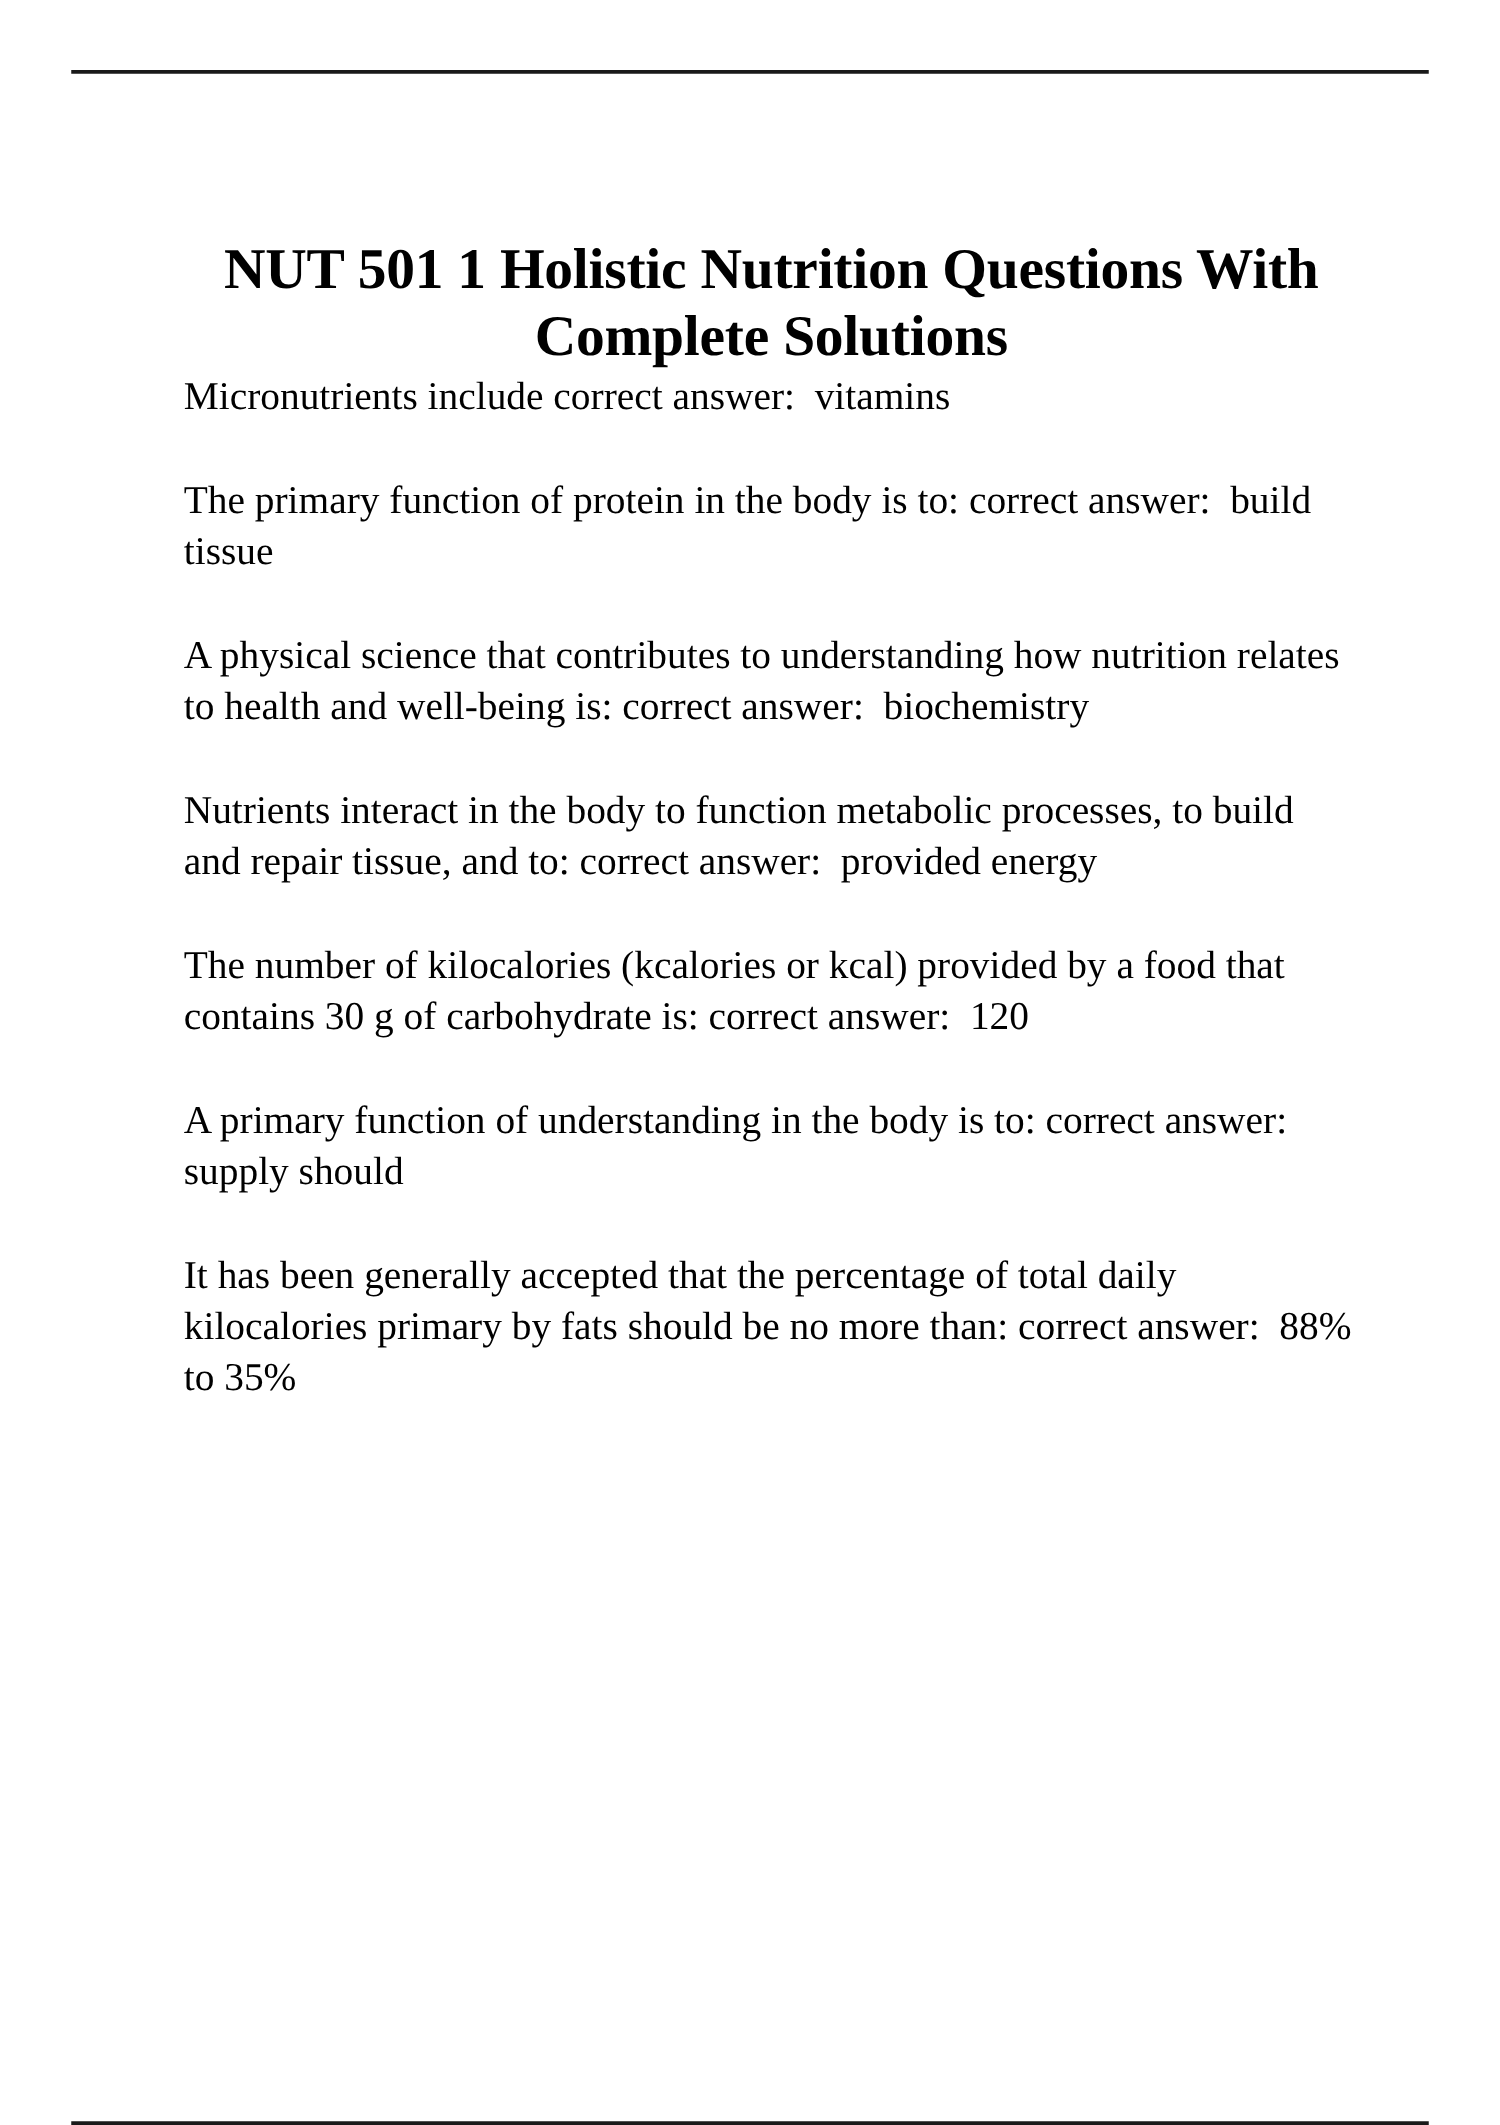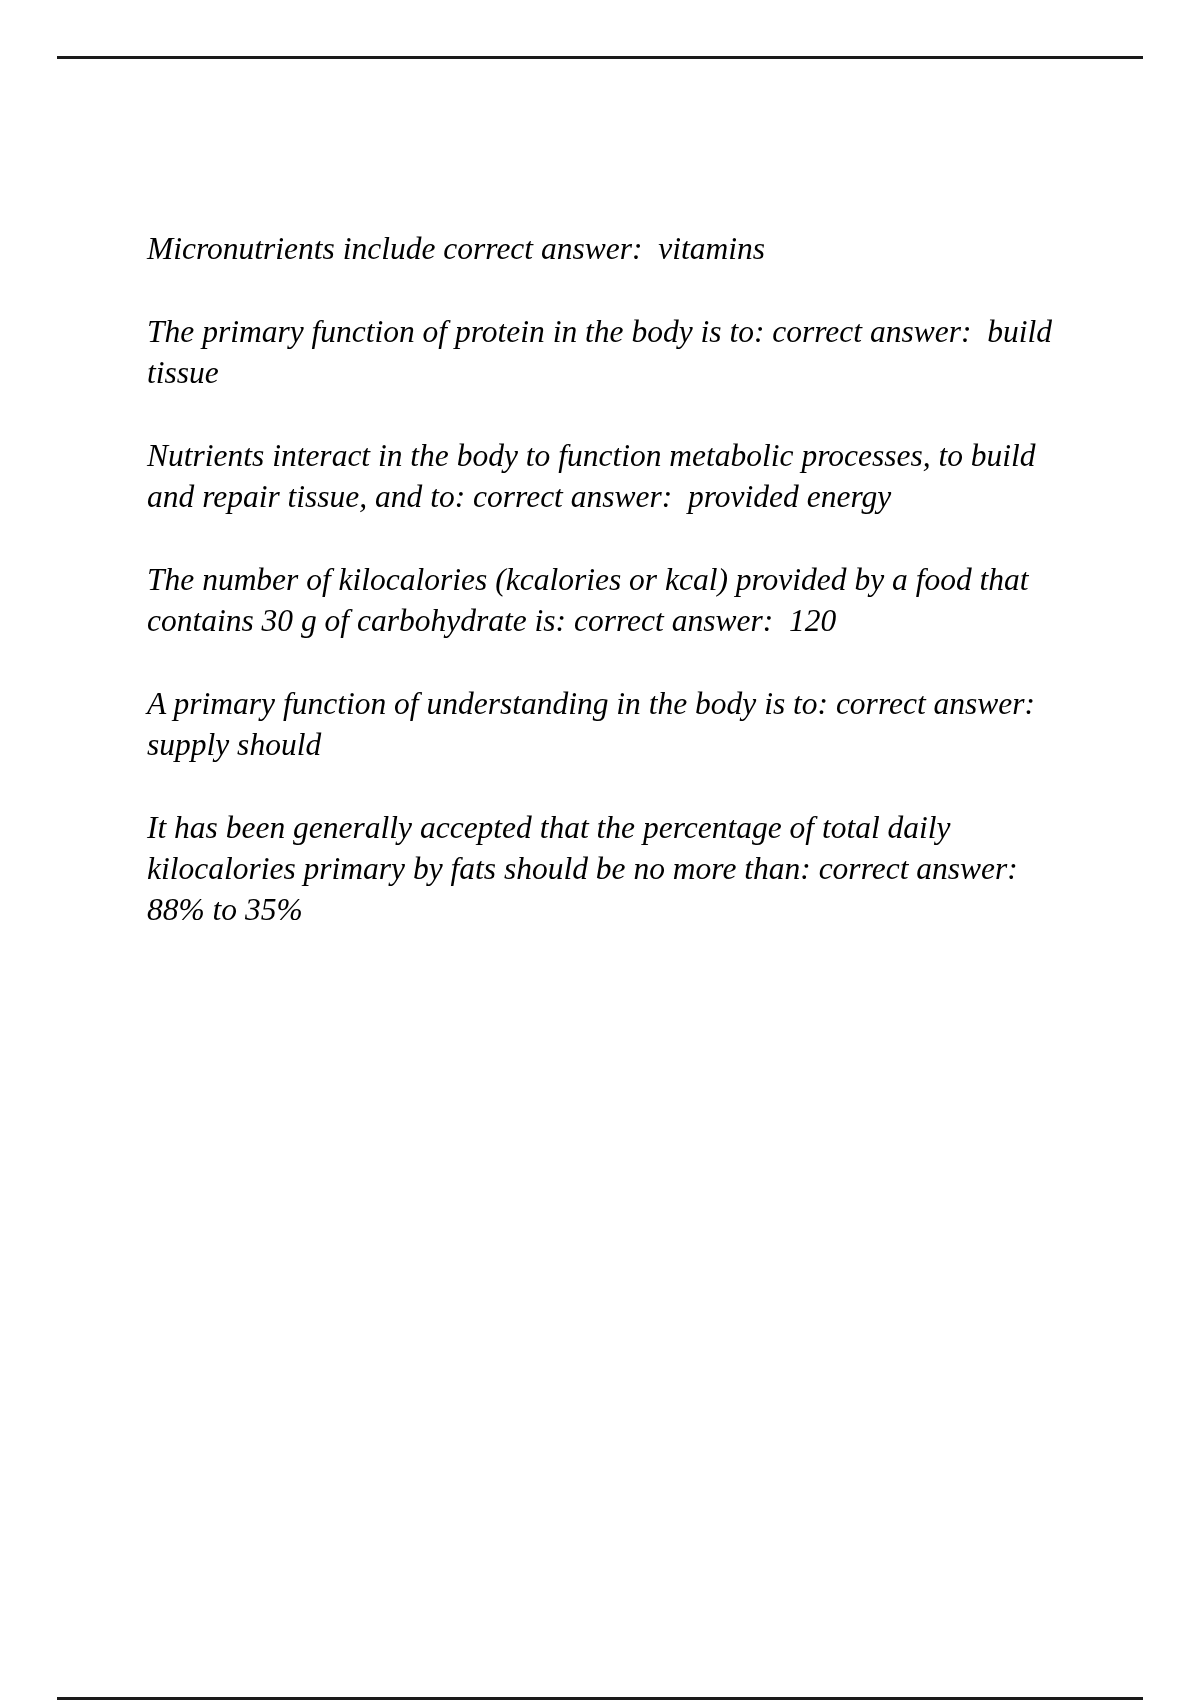--- a/index.html
+++ b/index.html
@@ -35,50 +35,54 @@
       margin: 0;
       text-align: center;
       font-weight: bold;
       font-size: 46px;
       line-height: 54px;
       letter-spacing: -0.2px;
       margin-left: -20px;
       margin-right: -20px;
     }
     .qa-list {
-      margin-top: 40px;
-      font-style: italic;
     }
     .qa-item {
       font-size: 31.5px;
       line-height: 41px;
       margin: 0 0 42px 0;
       white-space: normal;
     }
     .qa-item .q, .qa-item .label, .qa-item .a {
       display: inline;
     }
   </style>
 </head>
 <body>
 
 <div class="rule rule-top"></div>
 
 <div class="page">
+  <h1 class="title">NUT 501 1 Holistic Nutrition Questions With Complete Solutions</h1>
 
   <div class="qa-list">
     <p class="qa-item">
       <span class="q">Micronutrients include</span>
       <span class="label">correct answer:</span>&nbsp;
       <span class="a">vitamins</span>
     </p>
     <p class="qa-item">
       <span class="q">The primary function of protein in the body is to:</span>
       <span class="label">correct answer:</span>&nbsp;
       <span class="a">build tissue</span>
+    </p>
+    <p class="qa-item">
+      <span class="q">A physical science that contributes to understanding how nutrition relates to health and well-being is:</span>
+      <span class="label">correct answer:</span>&nbsp;
+      <span class="a">biochemistry</span>
     </p>
     <p class="qa-item">
       <span class="q">Nutrients interact in the body to function metabolic processes, to build and repair tissue, and to:</span>
       <span class="label">correct answer:</span>&nbsp;
       <span class="a">provided energy</span>
     </p>
     <p class="qa-item">
       <span class="q">The number of kilocalories (kcalories or kcal) provided by a food that contains 30 g of carbohydrate is:</span>
       <span class="label">correct answer:</span>&nbsp;
       <span class="a">120</span>

